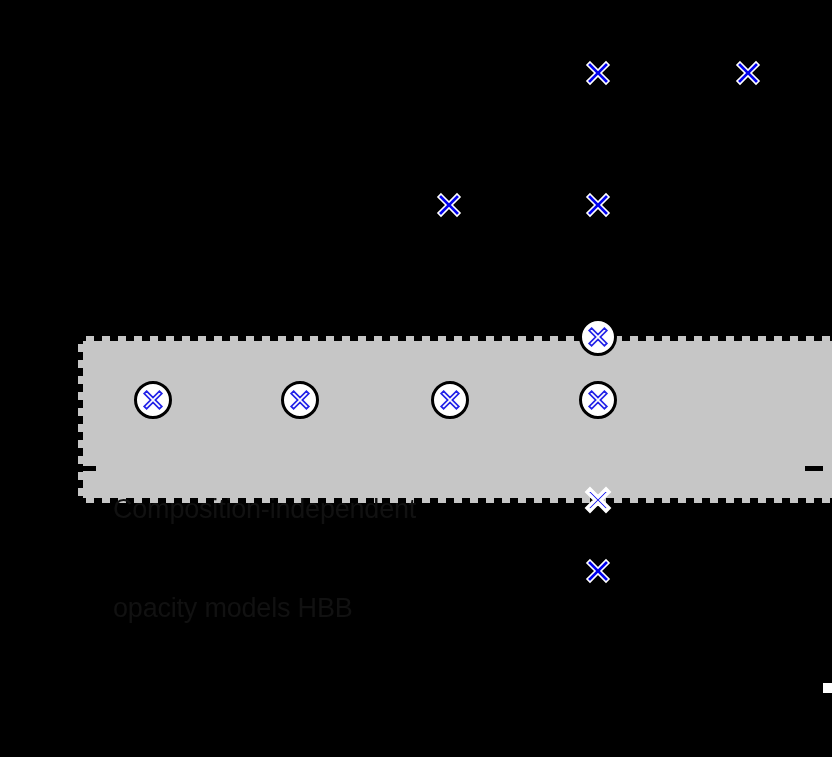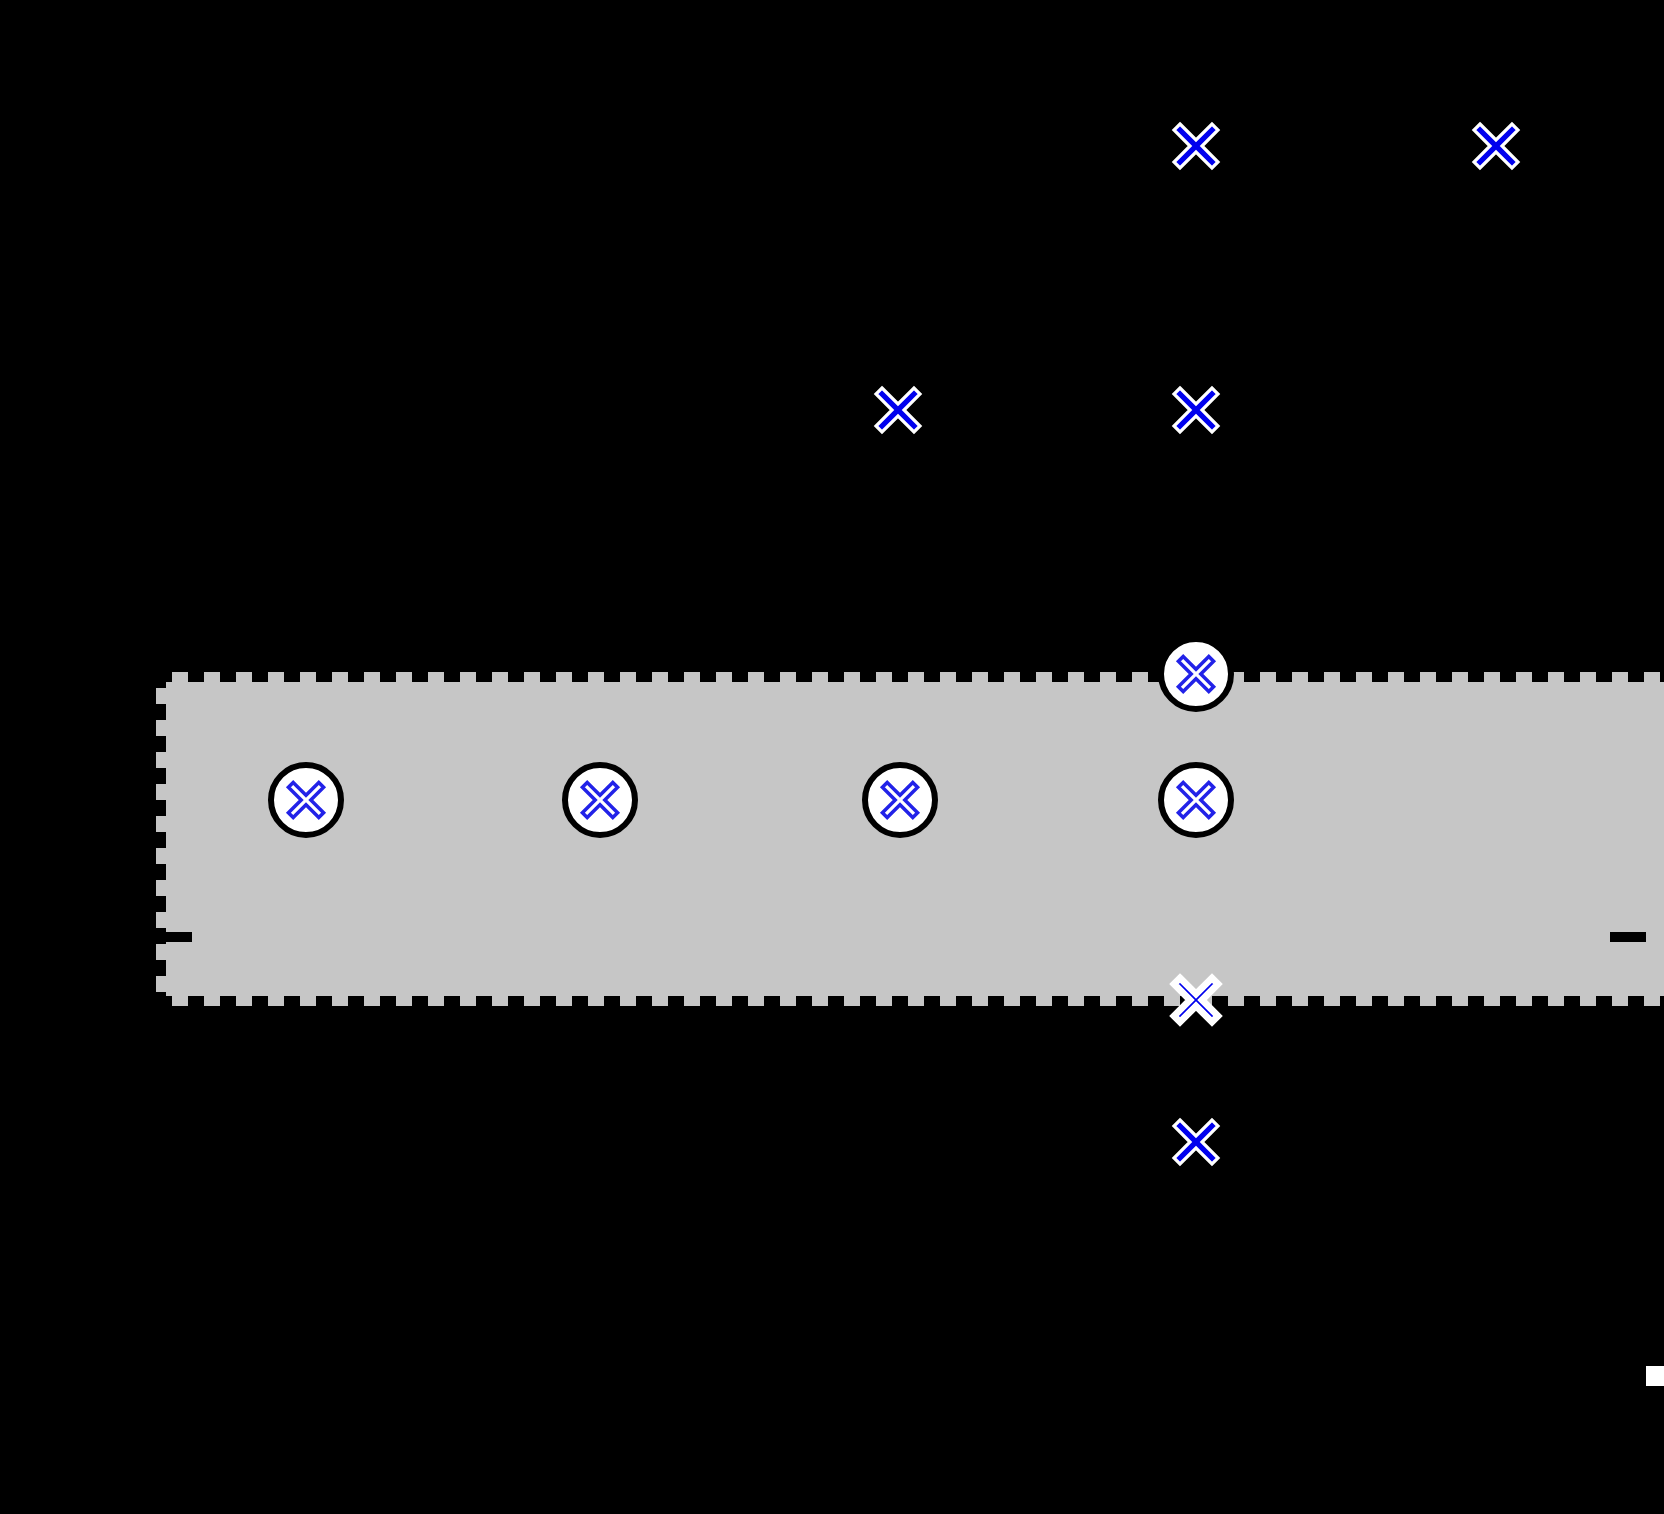--- a/index.html
+++ b/index.html
@@ -91,20 +91,24 @@
 <div id="stage">
 
   <div class="band" style="left:78px; top:336px; width:754px; height:167px;"></div>
   <div class="band-dash-top" style="left:78px; top:336px; width:754px;"></div>
   <div class="band-dash-bottom" style="left:78px; top:498px; width:754px;"></div>
   <div class="band-dash-left" style="left:78px; top:336px; height:167px;"></div>
 
   <div class="tick" style="left:78px; top:466px; width:18px; height:5px;"></div>
   <div class="tick" style="left:805px; top:466px; width:18px; height:5px;"></div>
 
+  <div class="annotation" style="left:113px; top:427px;">
+    <div>Composition-independent</div>
+    <div>opacity models HBB</div>
+  </div>
 
   <div class="marker" style="left:598px; top:73px;">
     <svg viewBox="0 0 30 30" aria-hidden="true">
       <path d="M7 4 L15 12 L23 4 L26 7 L18 15 L26 23 L23 26 L15 18 L7 26 L4 23 L12 15 L4 7 Z" fill="#0000ee" stroke="#ffffff" stroke-width="1.6"></path>
     </svg>
   </div>
   <div class="marker" style="left:748px; top:73px;">
     <svg viewBox="0 0 30 30" aria-hidden="true">
       <path d="M7 4 L15 12 L23 4 L26 7 L18 15 L26 23 L23 26 L15 18 L7 26 L4 23 L12 15 L4 7 Z" fill="#0000ee" stroke="#ffffff" stroke-width="1.6"></path>
     </svg>

